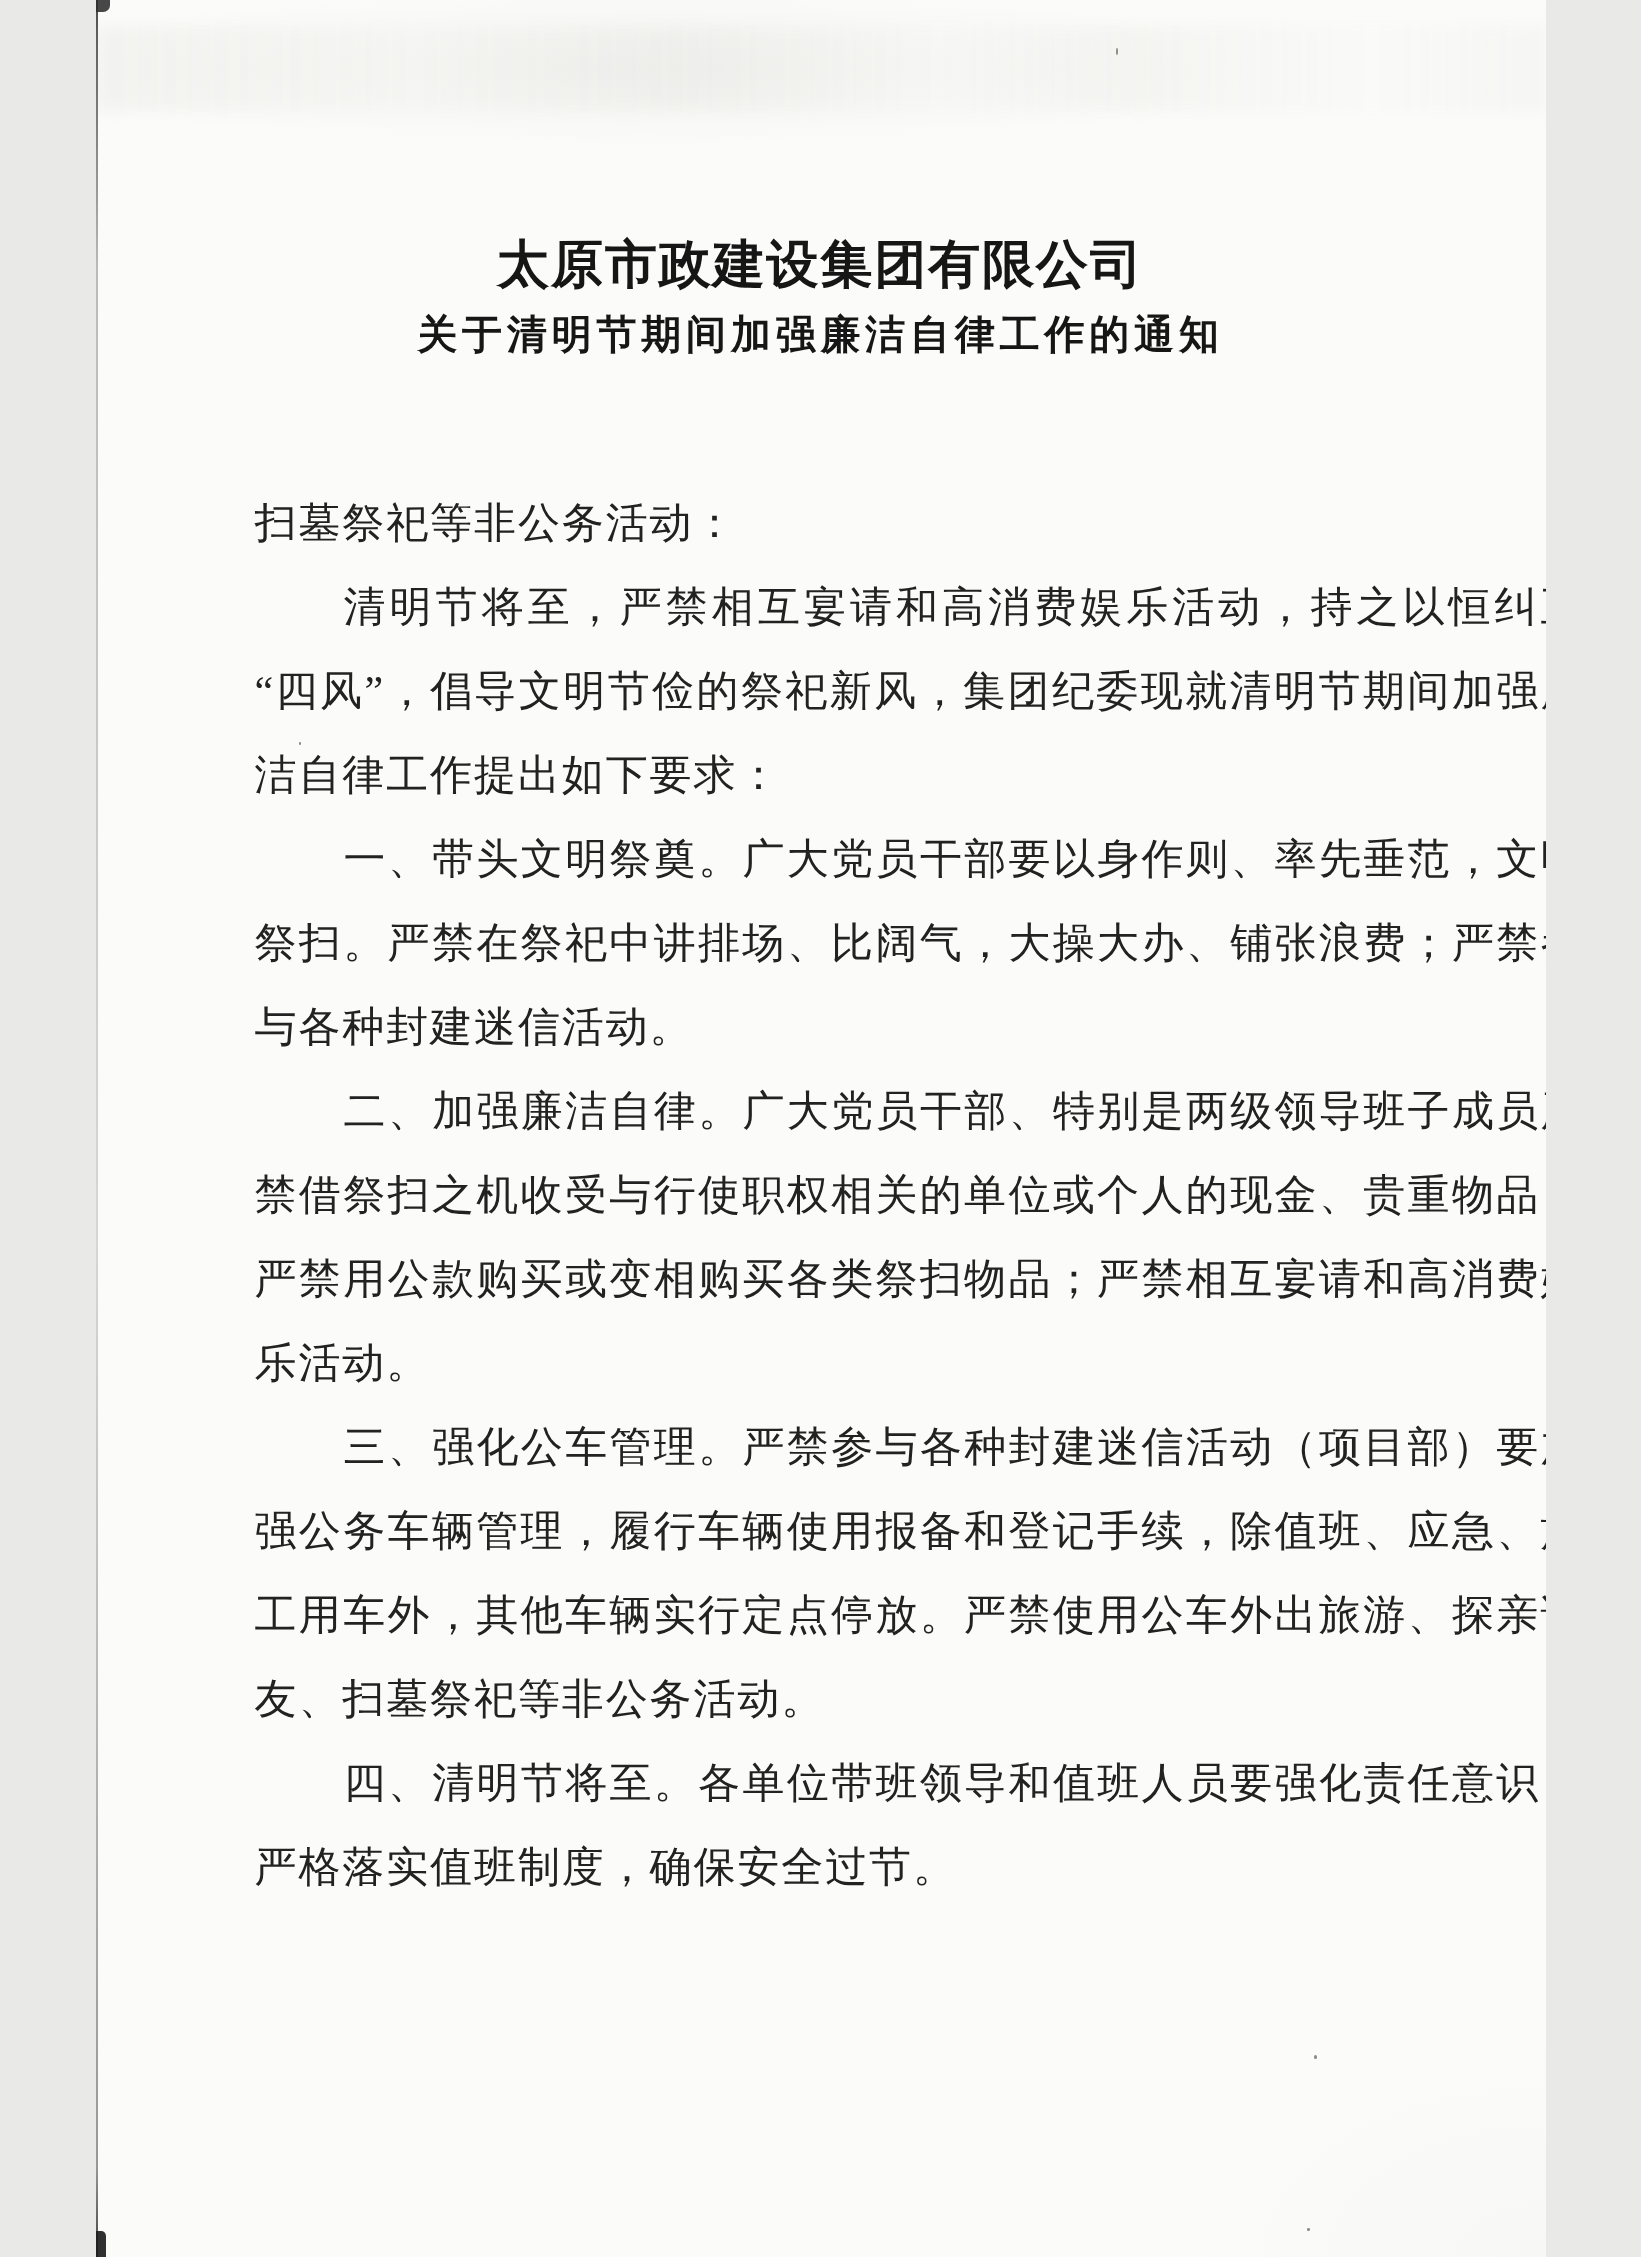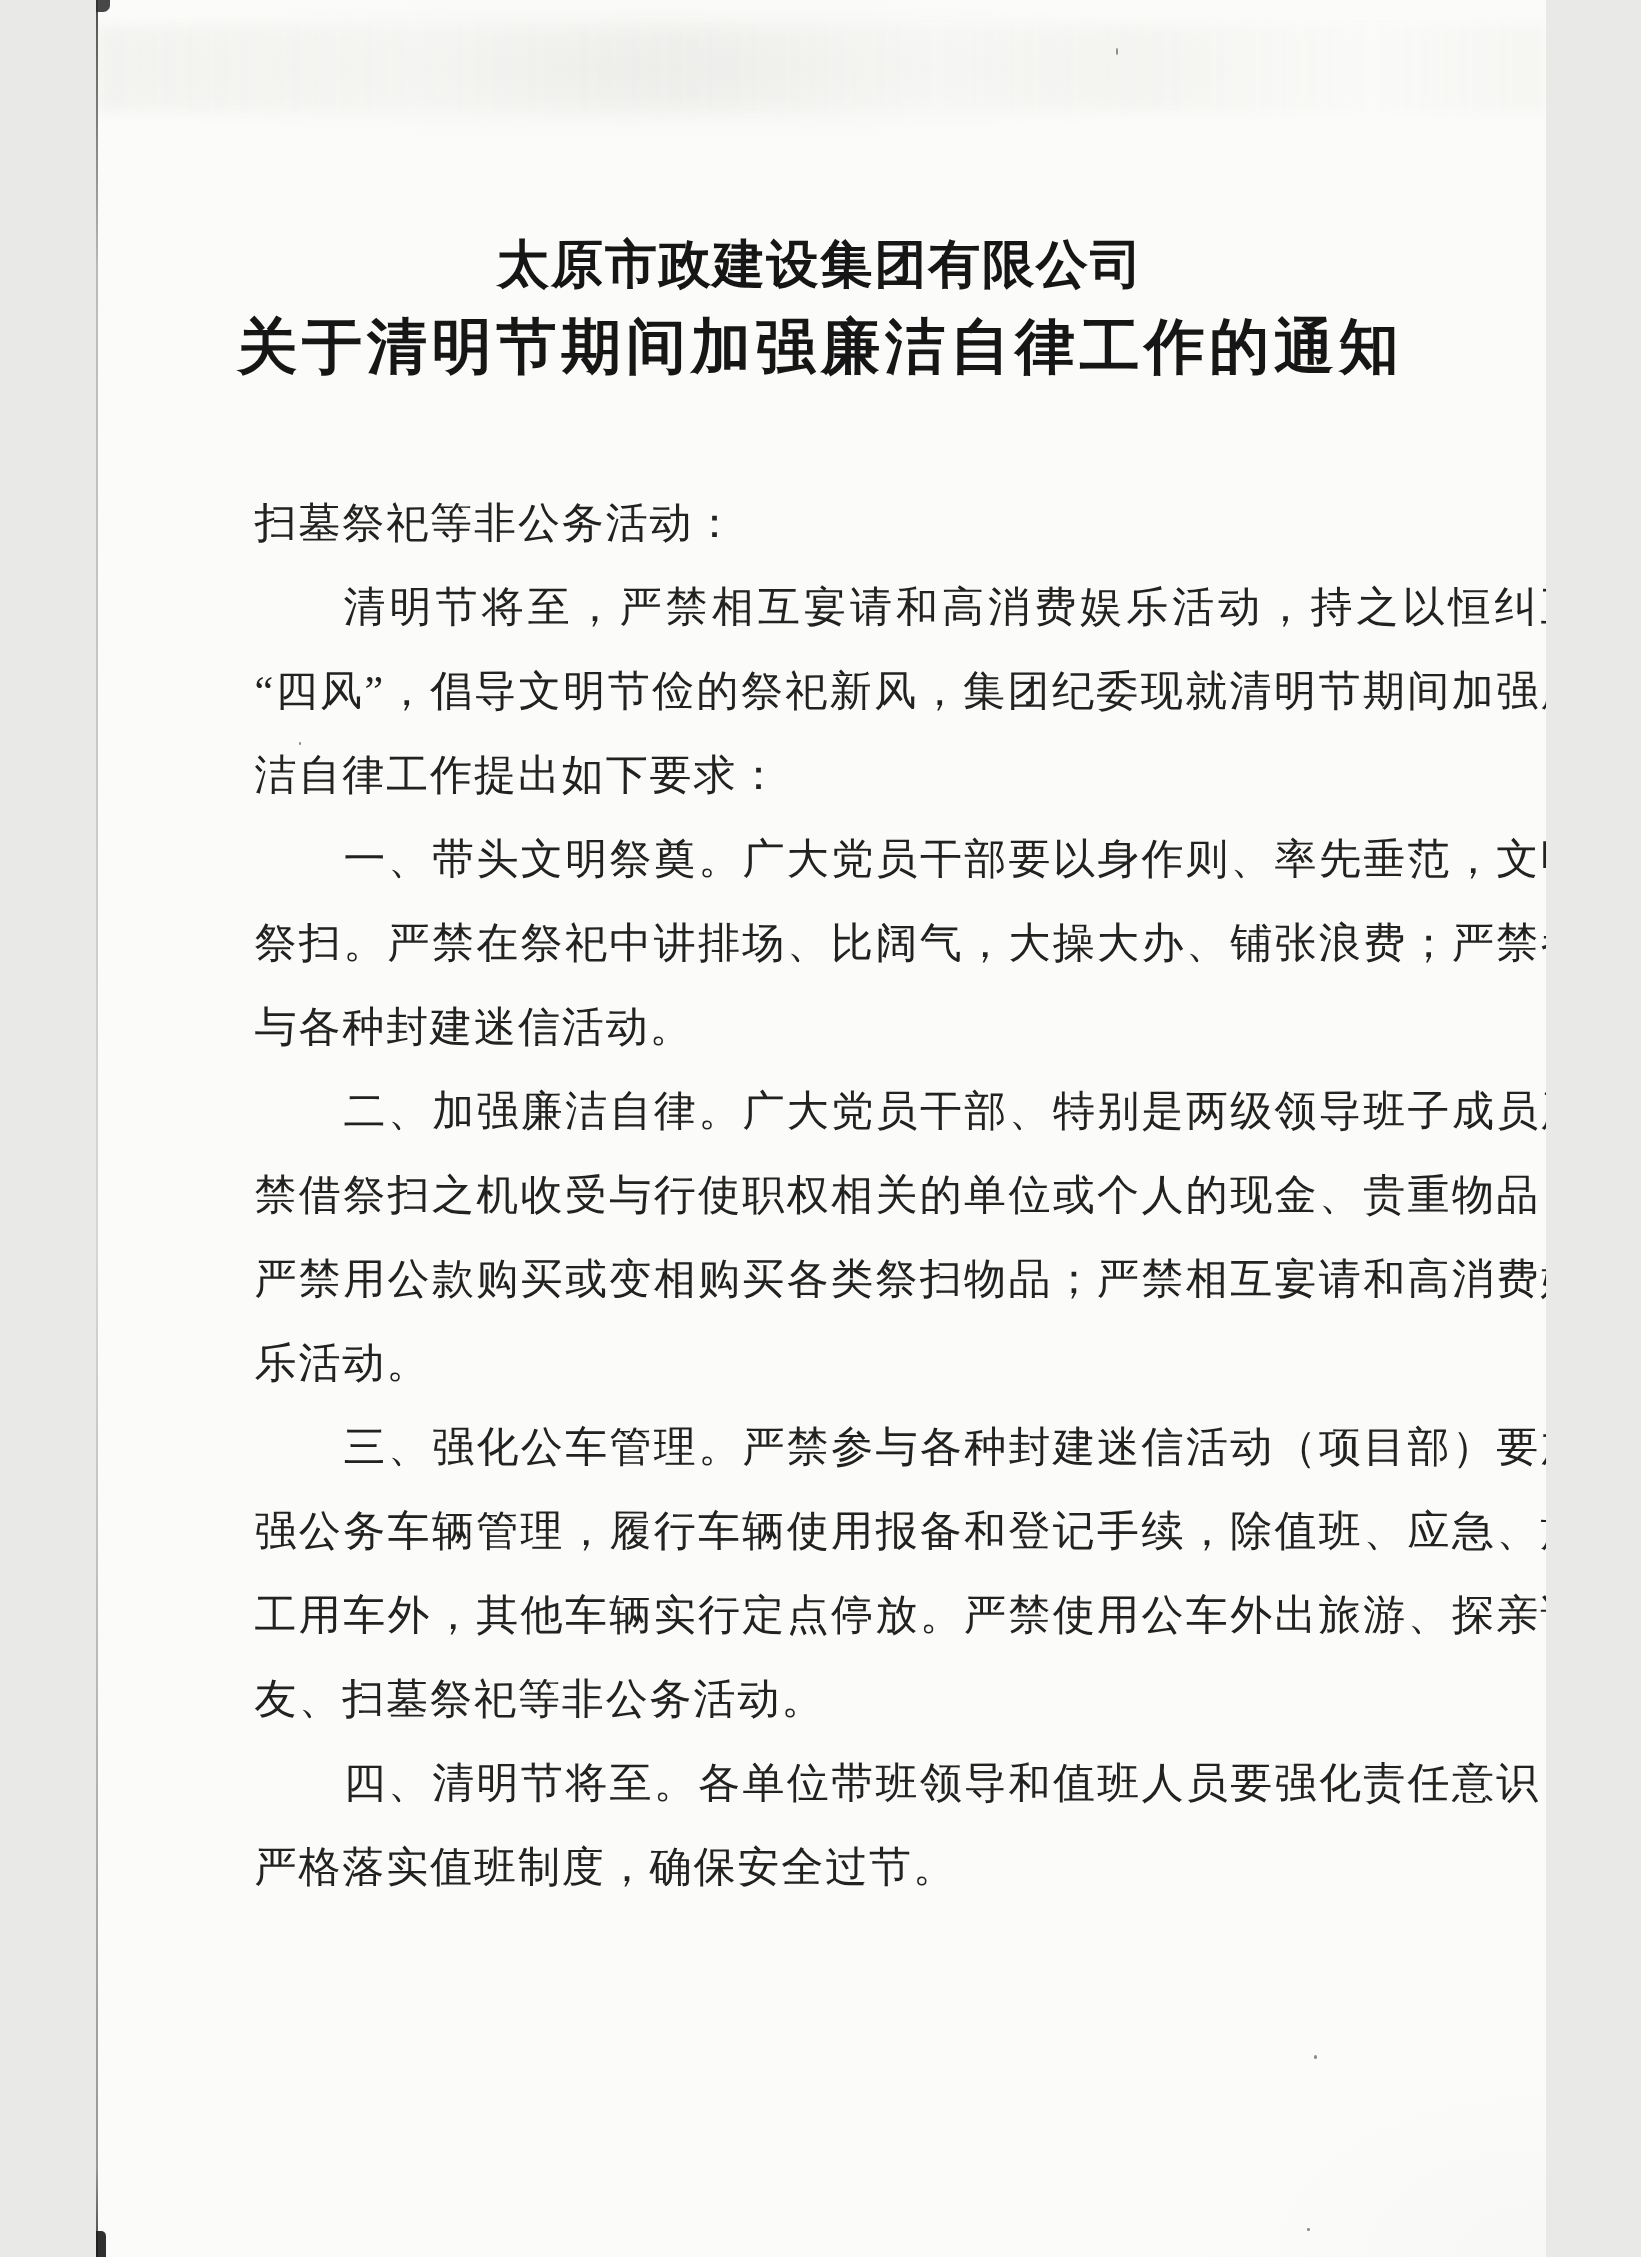--- a/index.html
+++ b/index.html
@@ -78,21 +78,21 @@
     color: #161616;
     white-space: nowrap;
   }
   .title.line1 {
     top: 230px;
     font-size: 52px;
     letter-spacing: 1.9px;
   }
   .title.line2 {
     top: 307px;
-    font-size: 60px;
+    font-size: 40px;
     letter-spacing: 4.8px;
   }
 
   .body-text {
     position: absolute;
     left: 159px;
     top: 481px;
     width: 1330px;
     font-size: 42px;
     line-height: 84px;

